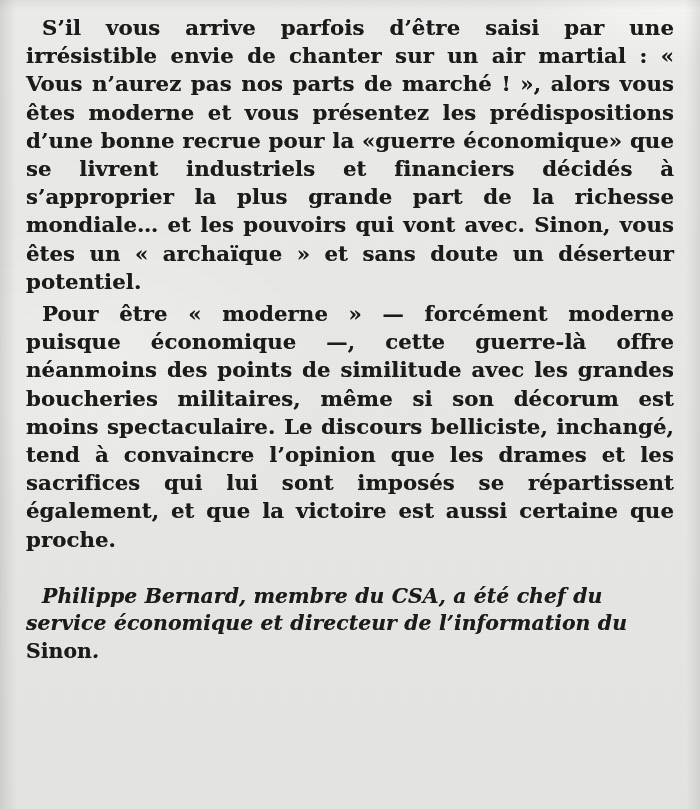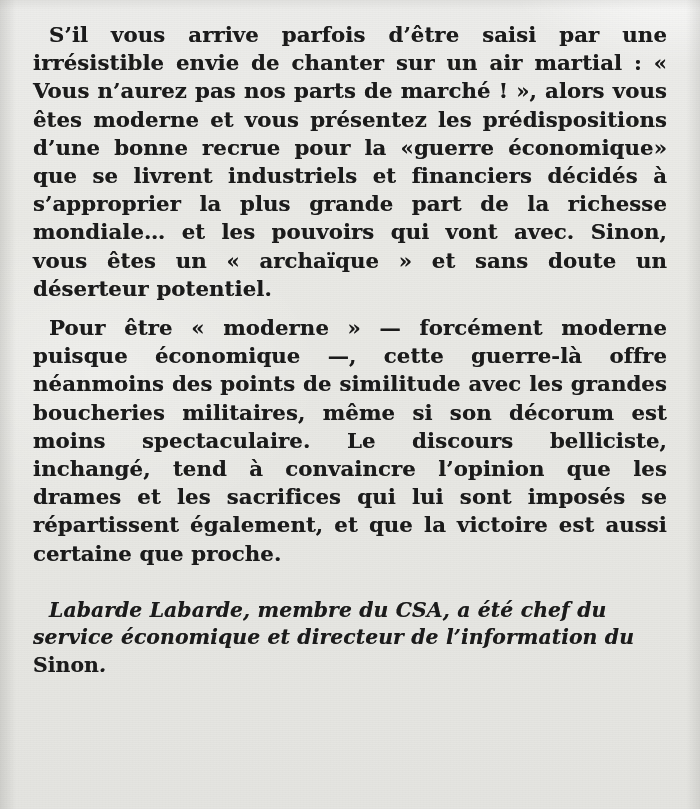--- a/index.html
+++ b/index.html
@@ -70,21 +70,21 @@
                               rgba(120,120,116,0.00) 10px);
   }
 
   #text-body {
     position: relative;
     z-index: 2;
     padding-top: 10px;
   }
 
   p {
-    margin: 11px;
+    margin: 4px;
     font-size: 21.3px;
     line-height: 28.2px;
     text-align: justify;
     text-indent: 16px;
     letter-spacing: 0.05px;
     word-spacing: 0.2px;
     
     text-shadow: 0 0 0.55px rgba(20,20,20,0.55);
   }
 
@@ -116,19 +116,19 @@
   <div id="grain"></div>
 
   <div id="text-body">
 
     <p class="body-par">S’il vous arrive parfois d’être saisi par une irrésistible envie de chanter sur un air martial : « Vous n’aurez pas nos parts de marché ! », alors vous êtes moderne et vous présentez les prédispositions d’une bonne recrue pour la «guerre économique» que se livrent industriels et financiers décidés à s’approprier la plus grande part de la richesse mondiale… et les pouvoirs qui vont avec. Sinon, vous êtes un « archaïque » et sans doute un déserteur potentiel.</p>
 
     <p class="body-par">Pour être « moderne » — forcément moderne puisque économique —, cette guerre-là offre néanmoins des points de similitude avec les grandes boucheries militaires, même si son décorum est moins spectaculaire. Le discours belliciste, inchangé, tend à convaincre l’opinion que les drames et les sacrifices qui lui sont imposés se répartissent également, et que la victoire est aussi certaine que proche.</p>
 
 
     <p class="credit credit-first">
-      <span>Labarde Labarde, membre du CSA, a été chef du service économique et directeur de l’information du </span><span class="roman">Sinon</span><span>.</span>
+      <span>Philippe Bernard, membre du CSA, a été chef du service économique et directeur de l’information du </span><span class="roman">Sinon</span><span>.</span>
     </p>
 
   </div>
 
   <div id="vignette"></div>
 </div>
 
 </body></html>

